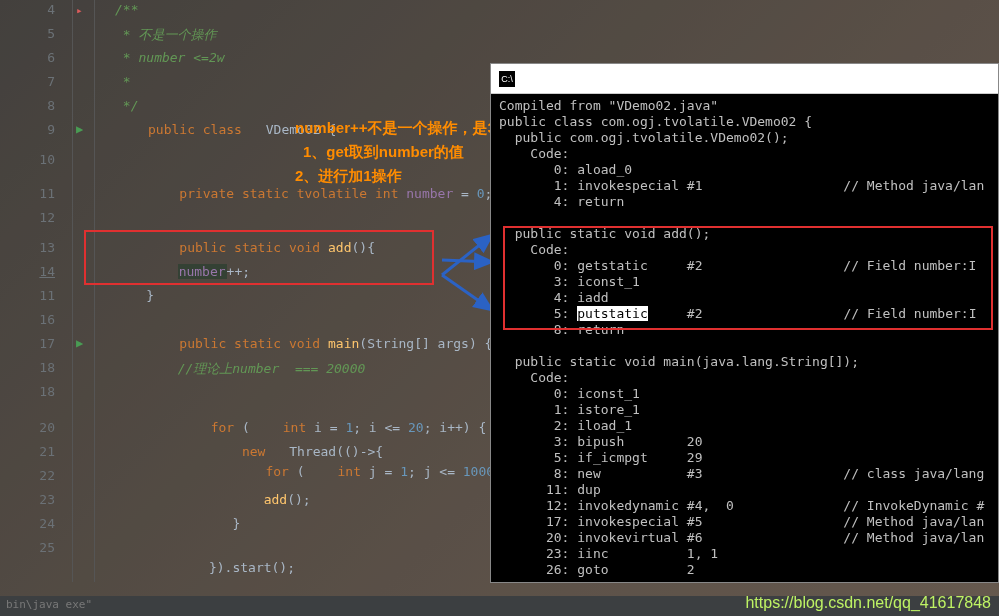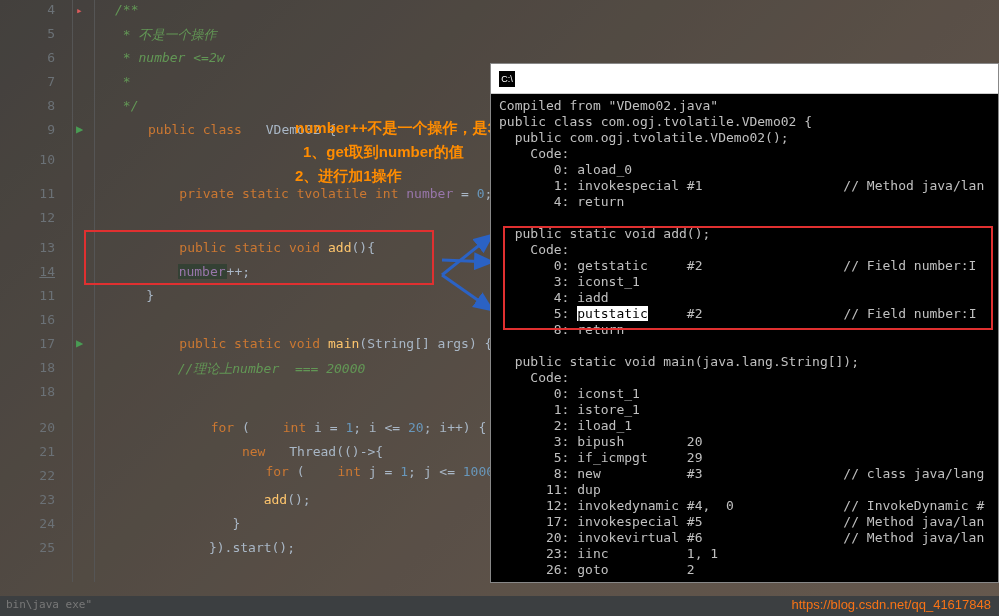--- a/index.html
+++ b/index.html
@@ -27,21 +27,21 @@
 .annotation { position: absolute; color: #ff8c00; font-weight: bold; font-size: 15px; font-family: "Microsoft YaHei", sans-serif; }
 .red-box { position: absolute; border: 2px solid #e03030; }
 .arrow { position: absolute; }
 
 .cmd-window { position: absolute; left: 490px; top: 63px; width: 509px; height: 520px; background: #000; border: 1px solid #888; }
 .cmd-title { height: 30px; background: #fff; display: flex; align-items: center; padding: 0 8px; font-family: "Segoe UI", sans-serif; font-size: 12px; color: #000; border-bottom: 1px solid #ccc; }
 .cmd-icon { width: 16px; height: 16px; background: #000; margin-right: 6px; display: inline-flex; align-items: center; justify-content: center; color: #fff; font-size: 9px; }
 .cmd-body { padding: 4px 8px; color: #c0c0c0; font-size: 13px; line-height: 16px; white-space: pre; font-family: "NSimSun", "SimSun", Consolas, monospace; }
 .cmd-hl { background: #fff; color: #000; }
 
-.watermark { position: absolute; right: 8px; bottom: 4px; color: #f97316; font-size: 13px; font-family: Arial, sans-serif; }
+.watermark { position: absolute; right: 8px; bottom: 4px; color: #bef264; font-size: 16px; font-family: Arial, sans-serif; }
 .bottom-bar { position: absolute; left: 0; bottom: 0; width: 999px; height: 20px; background: #3c3f41; color: #787878; font-size: 11px; padding: 2px 6px; }
 
 .line-divider { position: absolute; left: 72px; top: 0; width: 1px; height: 582px; background: #555; }
 .line-divider2 { position: absolute; left: 94px; top: 0; width: 1px; height: 582px; background: #555; }
 </style>
 </head>
 <body>
 
 <div class="editor">
   <div class="bg-overlay"></div>
@@ -86,21 +86,21 @@
       <div class="code-line" style="top: 288px;"><span class="plain">    }</span></div>
       <div class="code-line" style="top: 312px;"></div>
       <div class="code-line" style="top: 336px;"><span class="plain">    </span><span class="kw">public static void </span><span class="method">main</span><span class="plain">(String[] args) {</span></div>
       <div class="code-line" style="top: 360px;"><span class="plain">        </span><span class="comment">//理论上number  === 20000</span></div>
       <div class="code-line" style="top: 384px;"></div>
       <div class="code-line" style="top: 420px;"><span class="plain">        </span><span class="kw">for </span><span class="plain">(</span><span class="kw">int </span><span class="plain">i = </span><span class="num">1</span><span class="plain">; i &lt;= </span><span class="num">20</span><span class="plain">; i++) {</span></div>
       <div class="code-line" style="top: 444px;"><span class="plain">            </span><span class="kw">new </span><span class="cls">Thread</span><span class="plain">(()-&gt;{</span></div>
       <div class="code-line" style="top: 464px;"><span class="plain">               </span><span class="kw">for </span><span class="plain">(</span><span class="kw">int </span><span class="plain">j = </span><span class="num">1</span><span class="plain">; j &lt;= </span><span class="num">1000 </span><span class="plain">; j</span></div>
       <div class="code-line" style="top: 492px;"><span class="plain">                   </span><span class="method">add</span><span class="plain">();</span></div>
       <div class="code-line" style="top: 516px;"><span class="plain">               }</span></div>
-      <div class="code-line" style="top: 540px;"><span class="plain">            }).start();</span></div>
+      <div class="code-line" style="top: 560px;"><span class="plain">            }).start();</span></div>
     </div>
 
   <div class="annotation" style="left:295px; top:119px;">number++不是一个操作，是3个操作</div>
   <div class="annotation" style="left:295px; top:143px;margin-left:8px;">1、get取到number的值</div>
   <div class="annotation" style="left:295px; top:167px;">2、进行加1操作</div>
 
   <div class="red-box" style="left:84px; top:230px; width:350px; height:55px;"></div>
 
   <svg class="arrow" style="left:440px; top:215px;" width="60" height="80">
     <defs>

